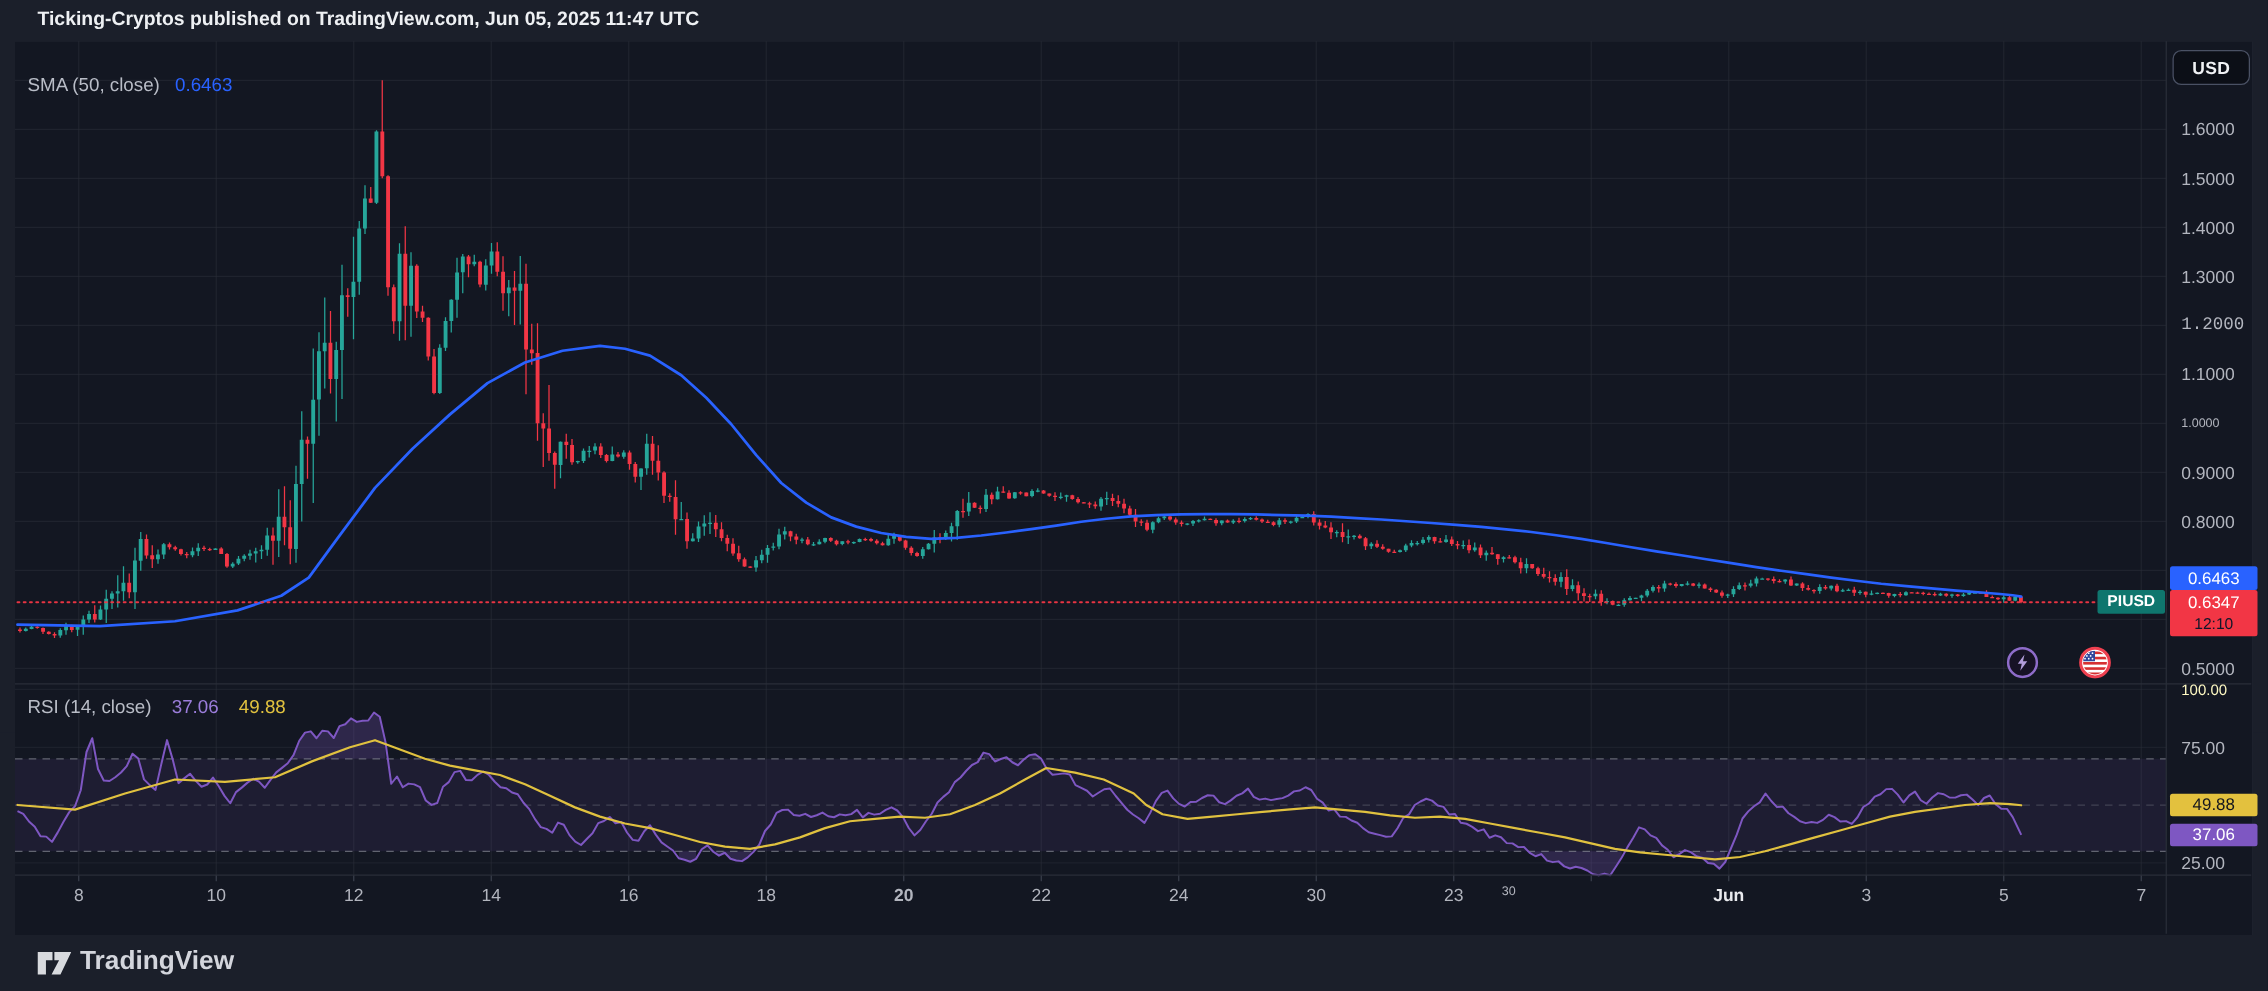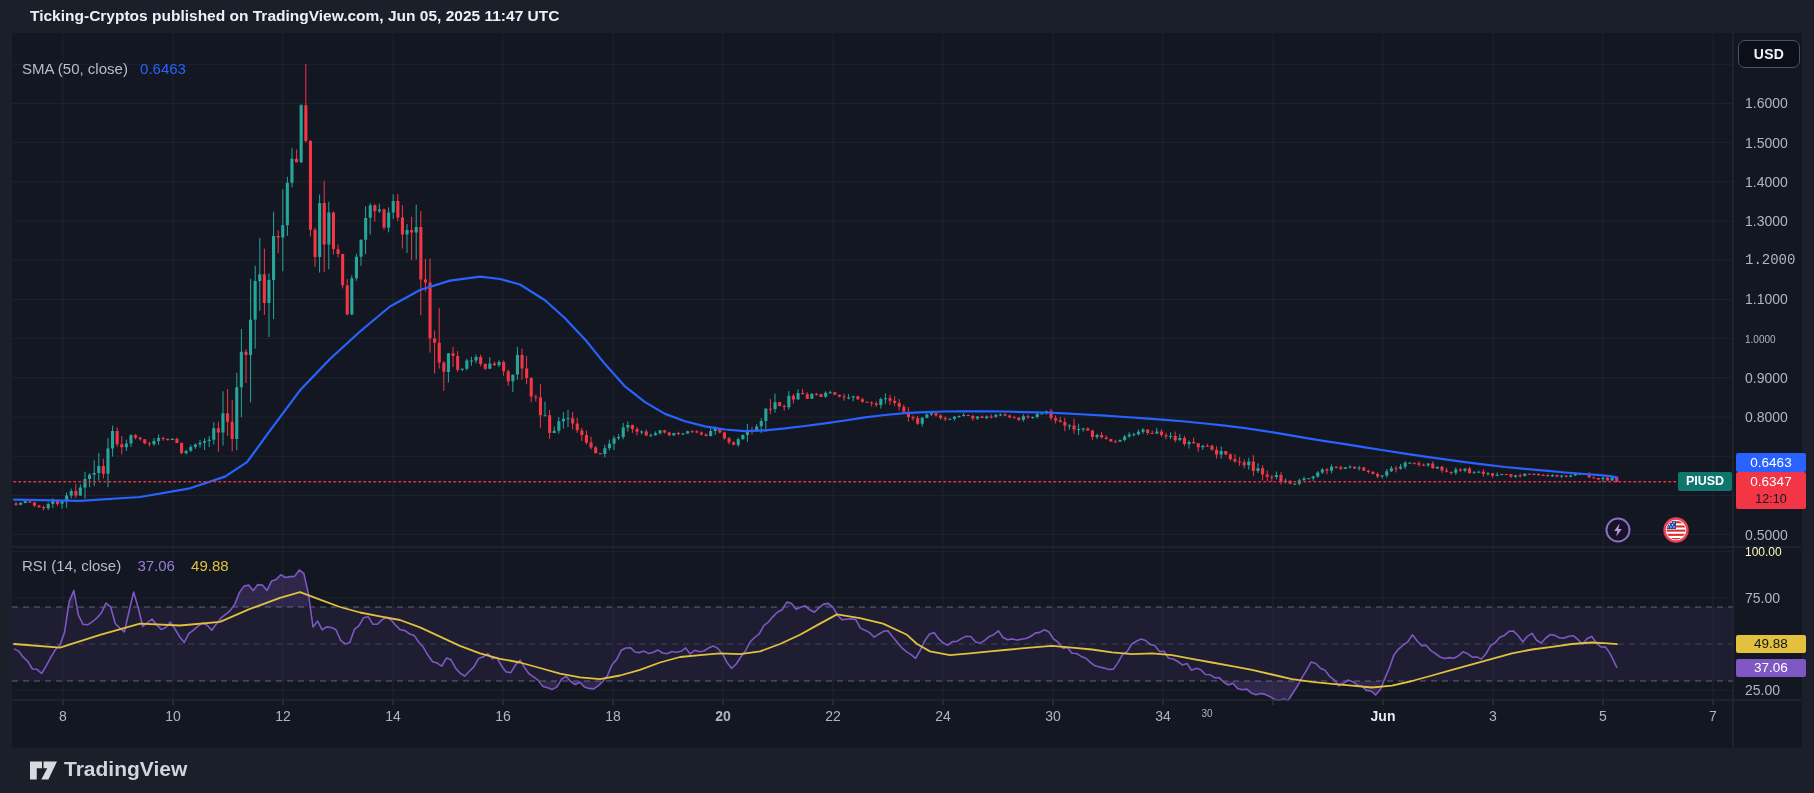--- a/index.html
+++ b/index.html
@@ -161,21 +161,21 @@
         <div style="position: absolute; left: 63px; top: 708px; transform: translateX(-50%); font-size: 14px; color: rgb(178, 181, 190); font-weight: 400;">8</div>
         <div style="position: absolute; left: 173px; top: 708px; transform: translateX(-50%); font-size: 14px; color: rgb(178, 181, 190); font-weight: 400;">10</div>
         <div style="position: absolute; left: 283px; top: 708px; transform: translateX(-50%); font-size: 14px; color: rgb(178, 181, 190); font-weight: 400;">12</div>
         <div style="position: absolute; left: 393px; top: 708px; transform: translateX(-50%); font-size: 14px; color: rgb(178, 181, 190); font-weight: 400;">14</div>
         <div style="position: absolute; left: 503px; top: 708px; transform: translateX(-50%); font-size: 14px; color: rgb(178, 181, 190); font-weight: 400;">16</div>
         <div style="position: absolute; left: 613px; top: 708px; transform: translateX(-50%); font-size: 14px; color: rgb(178, 181, 190); font-weight: 400;">18</div>
         <div style="position: absolute; left: 723px; top: 708px; transform: translateX(-50%); font-size: 14px; color: rgb(178, 181, 190); font-weight: 700;">20</div>
         <div style="position: absolute; left: 833px; top: 708px; transform: translateX(-50%); font-size: 14px; color: rgb(178, 181, 190); font-weight: 400;">22</div>
         <div style="position: absolute; left: 943px; top: 708px; transform: translateX(-50%); font-size: 14px; color: rgb(178, 181, 190); font-weight: 400;">24</div>
         <div style="position: absolute; left: 1053px; top: 708px; transform: translateX(-50%); font-size: 14px; color: rgb(178, 181, 190); font-weight: 400;">30</div>
-        <div style="position: absolute; left: 1163px; top: 708px; transform: translateX(-50%); font-size: 14px; color: rgb(178, 181, 190); font-weight: 400;">34</div>
+        <div style="position: absolute; left: 1163px; top: 708px; transform: translateX(-50%); font-size: 14px; color: rgb(178, 181, 190); font-weight: 400;">23</div>
         <div style="position: absolute; left: 1207px; top: 708px; transform: translateX(-50%); font-size: 10px; color: rgb(178, 181, 190); font-weight: 400;">30</div>
         <div style="position: absolute; left: 1383px; top: 708px; transform: translateX(-50%); font-size: 14px; color: rgb(233, 234, 238); font-weight: 700;">Jun</div>
         <div style="position: absolute; left: 1493px; top: 708px; transform: translateX(-50%); font-size: 14px; color: rgb(178, 181, 190); font-weight: 400;">3</div>
         <div style="position: absolute; left: 1603px; top: 708px; transform: translateX(-50%); font-size: 14px; color: rgb(178, 181, 190); font-weight: 400;">5</div>
         <div style="position: absolute; left: 1713px; top: 708px; transform: translateX(-50%); font-size: 14px; color: rgb(178, 181, 190); font-weight: 400;">7</div>
       </div>
 
     <div class="badge badge-sma">0.6463</div>
     <div class="tag-piusd">PIUSD</div>
     <div class="badge badge-pricewrap">

